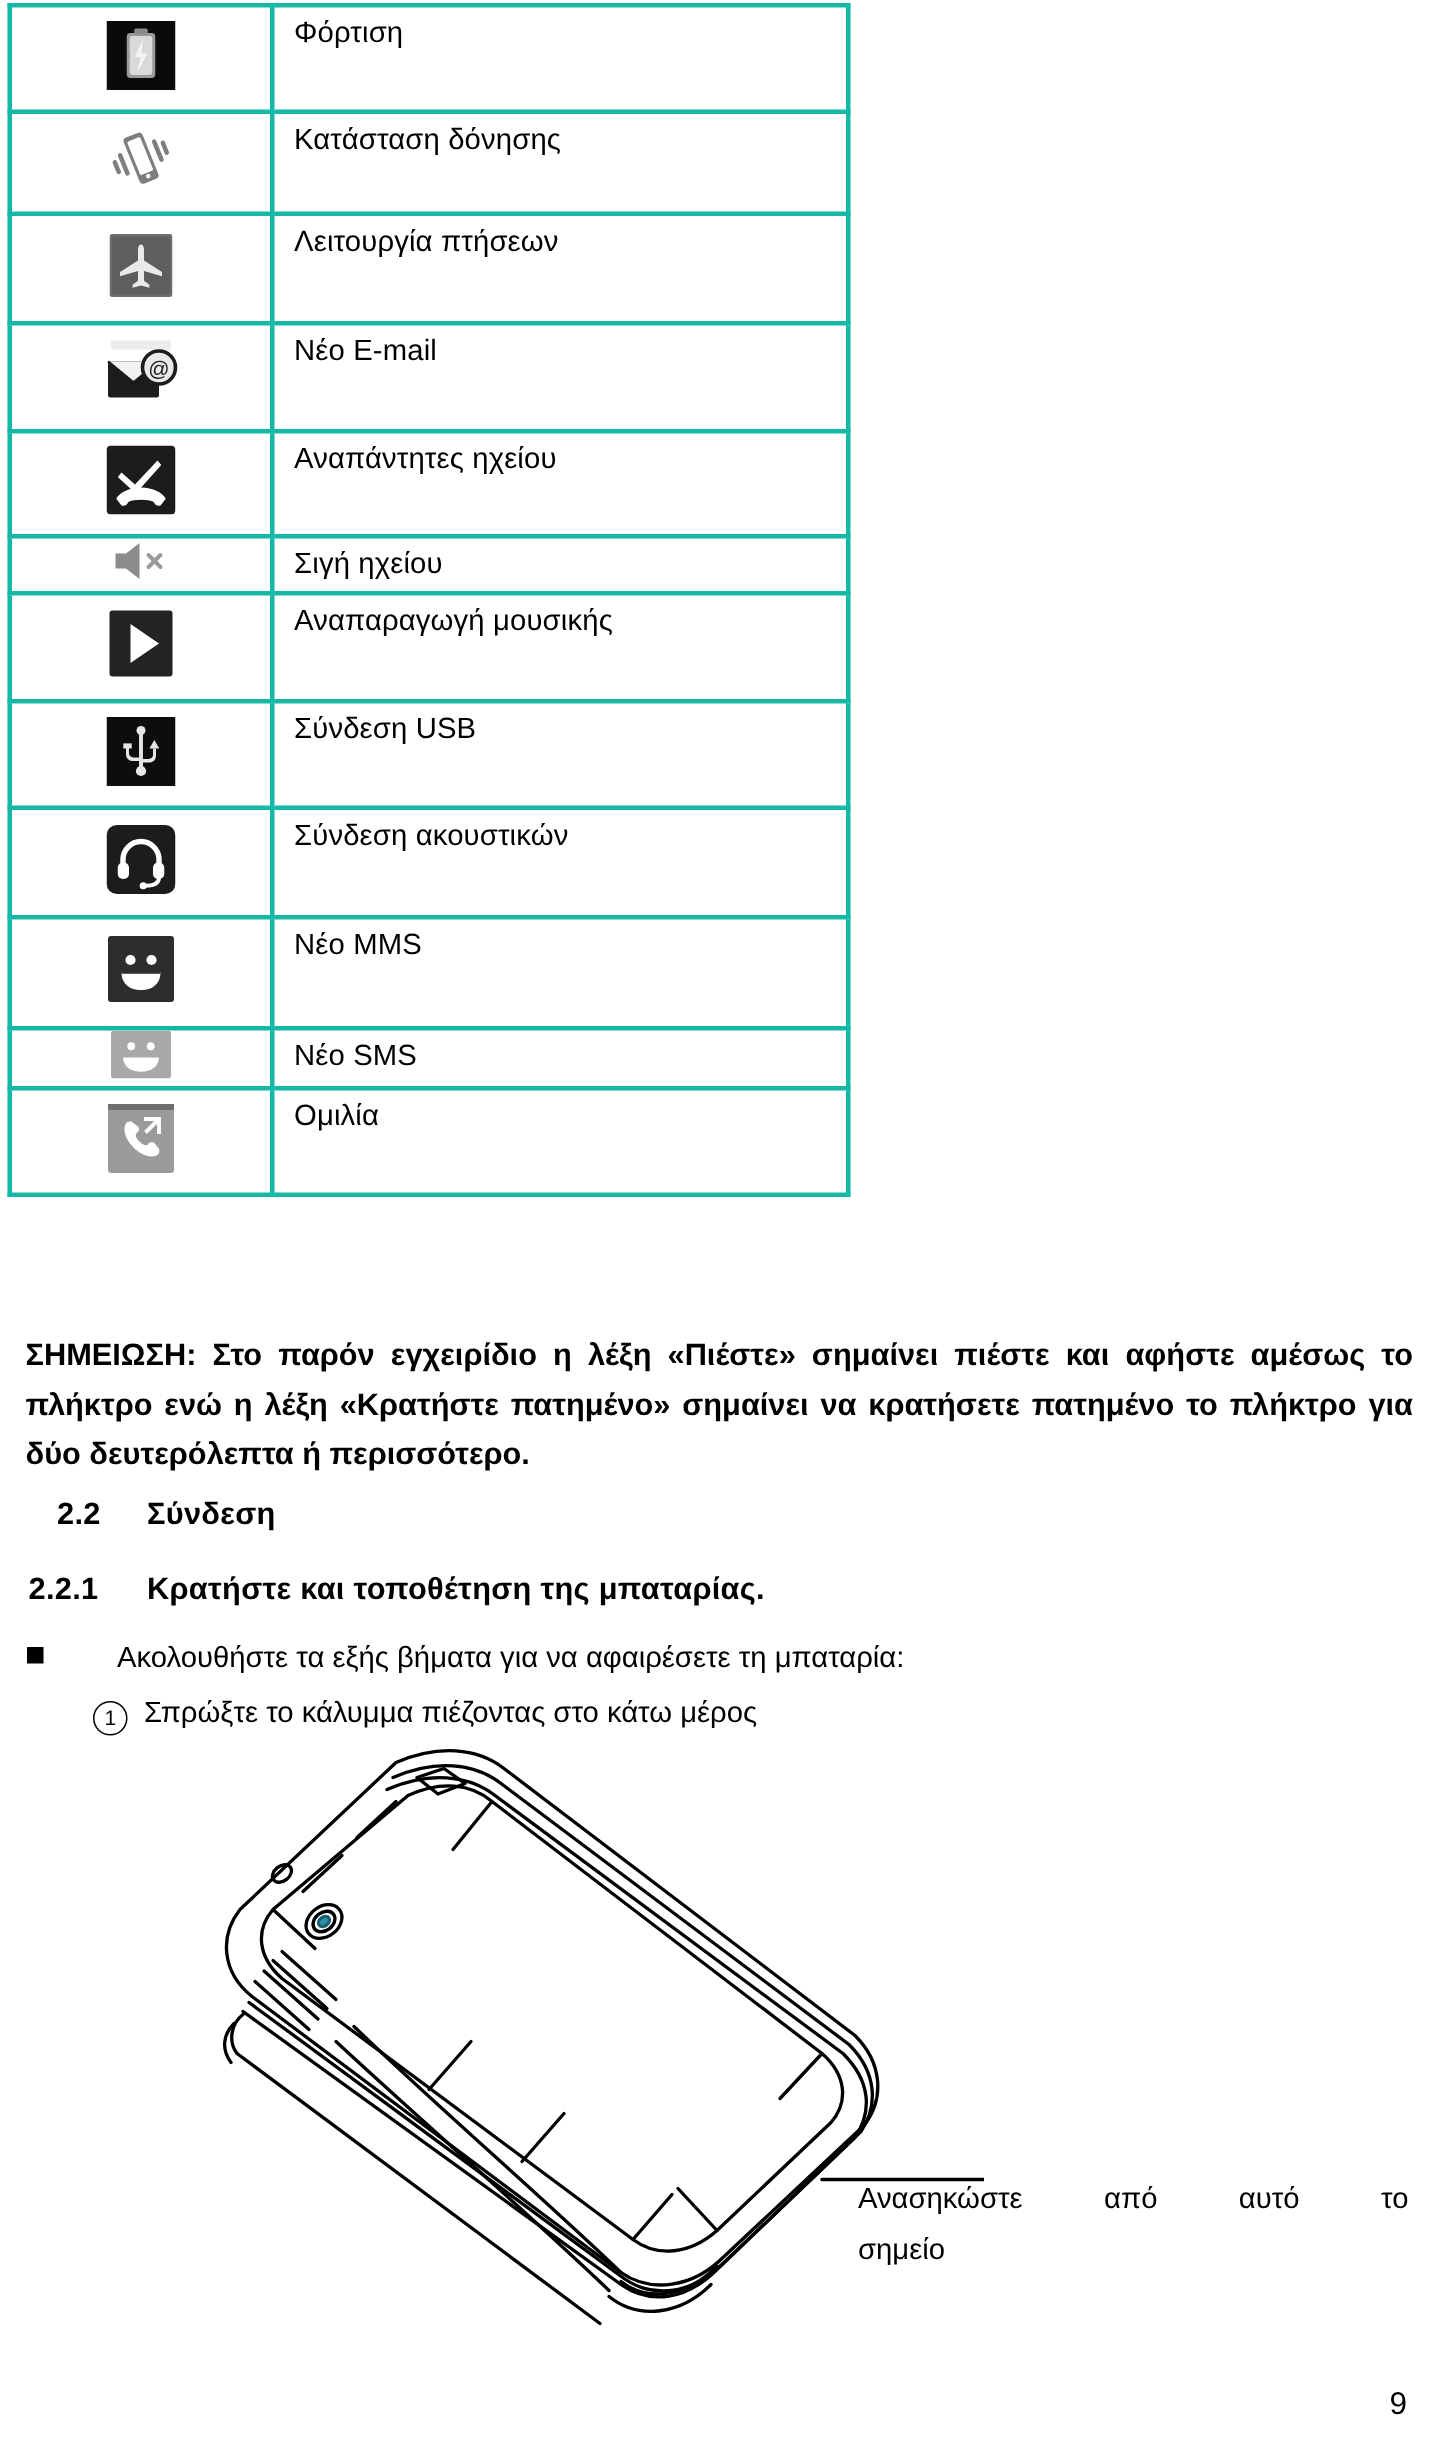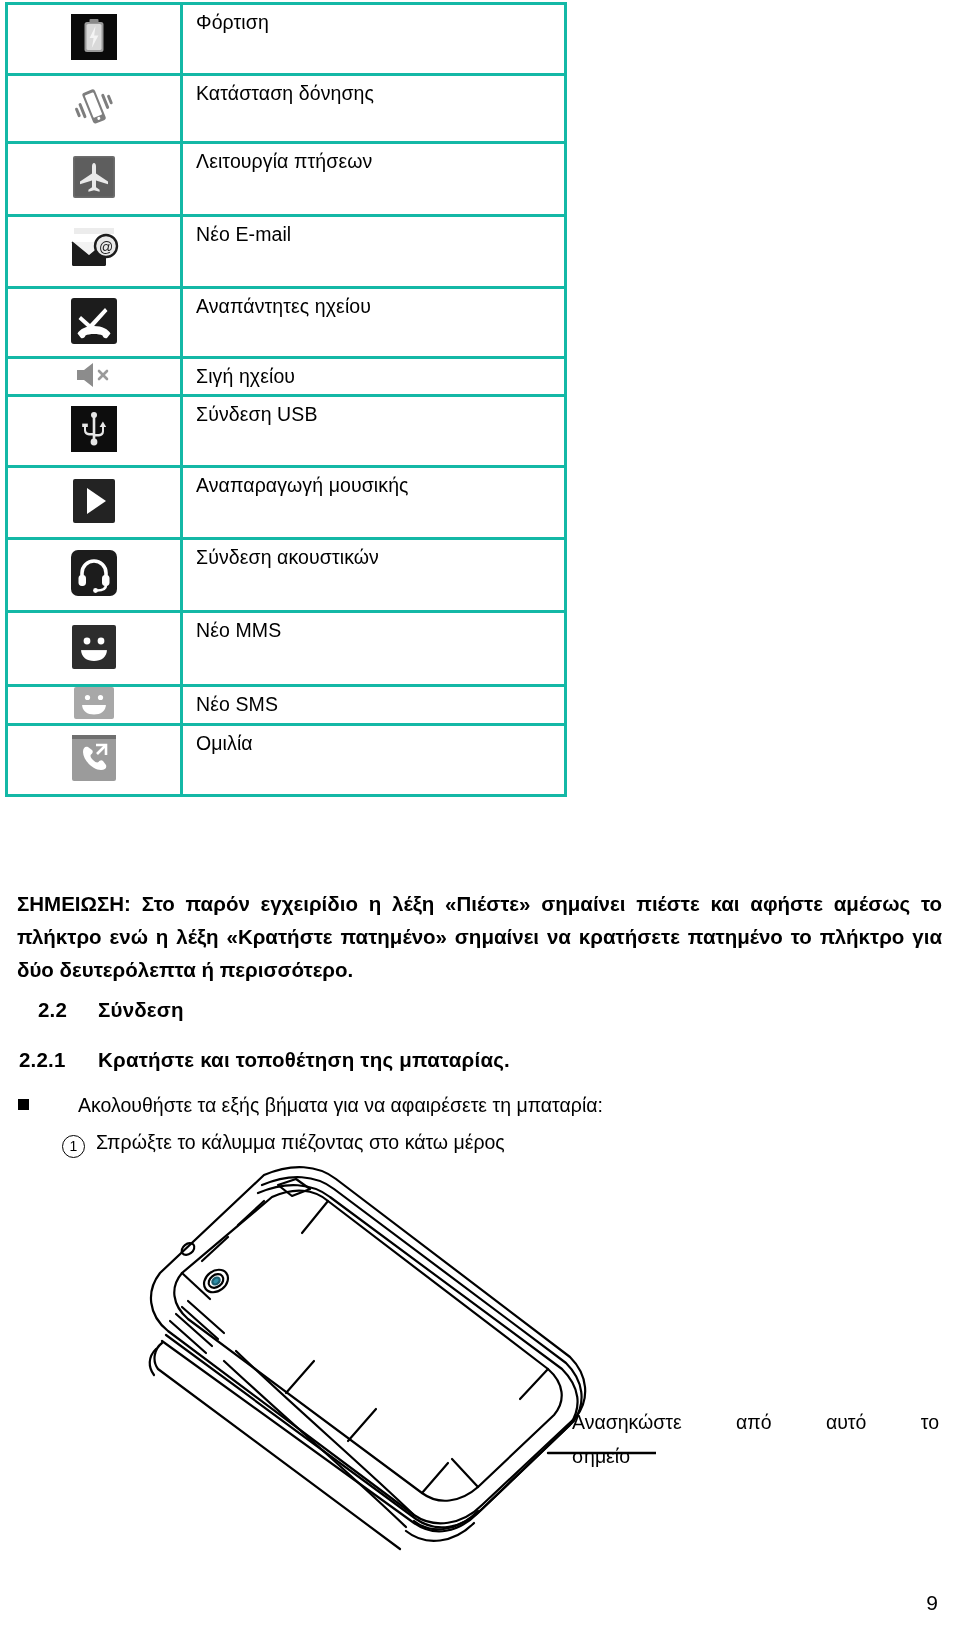--- a/index.html
+++ b/index.html
@@ -144,20 +144,21 @@
     top: 1406px;
     width: 367px;
     font-size: 19.5px;
     line-height: 1.72;
     text-align: justify;
     text-justify: inter-word;
   }
   .caption .ln1 {
     display: flex;
     justify-content: space-between;
+    margin-top: 44px;
   }
   .caption .ln2 { display: block; }
 
   
   .page-num {
     position: absolute;
     right: 22px;
     bottom: 14px;
     font-size: 21px;
   }
@@ -249,20 +250,32 @@
           <svg width="46" height="30" viewBox="0 0 46 30">
             <path d="M6 10 L13 10 L22 3 L22 27 L13 20 L6 20 Z" fill="#8c8c8c"></path>
             <g stroke="#9a9a9a" stroke-width="2.6" stroke-linecap="round">
               <line x1="28" y1="11" x2="36" y2="19"></line>
               <line x1="36" y1="11" x2="28" y2="19"></line>
             </g>
           </svg>
         </span>
       </td>
       <td class="label-cell">Σιγή ηχείου</td>
+    </tr>
+
+    <tr style="height:72px">
+      <td class="icon-cell">
+        <span class="ico">
+          <svg width="44" height="46" viewBox="0 0 44 46">
+            <rect x="1" y="1" width="42" height="44" rx="2" fill="#232323"></rect>
+            <path d="M15 10 L34 23 L15 36 Z" fill="#ffffff"></path>
+          </svg>
+        </span>
+      </td>
+      <td class="label-cell">Αναπαραγωγή μουσικής</td>
     </tr>
 
     <tr style="height:71px">
       <td class="icon-cell">
         <span class="ico">
           <svg width="46" height="46" viewBox="0 0 46 46">
             <rect x="0" y="0" width="46" height="46" fill="#0d0d0d"></rect>
             <g fill="#e6e6e6">
               <circle cx="23" cy="9" r="3"></circle>
               <rect x="21.7" y="9" width="2.6" height="26"></rect>
@@ -271,32 +284,20 @@
               <rect x="11.2" y="17.6" width="5.6" height="3.4"></rect>
               <path d="M33 21 L31 21 L31 25 C31 27 29.5 28 27.5 28 L24 28 L24 30.4 L28 30.4 C31 30.4 33 28.6 33 25.6 Z"></path>
               <path d="M31.9 15.4 L35.2 21 L28.6 21 Z"></path>
             </g>
           </svg>
         </span>
       </td>
       <td class="label-cell">Σύνδεση USB</td>
     </tr>
 
-    <tr style="height:72px">
-      <td class="icon-cell">
-        <span class="ico">
-          <svg width="44" height="46" viewBox="0 0 44 46">
-            <rect x="1" y="1" width="42" height="44" rx="2" fill="#232323"></rect>
-            <path d="M15 10 L34 23 L15 36 Z" fill="#ffffff"></path>
-          </svg>
-        </span>
-      </td>
-      <td class="label-cell">Αναπαραγωγή μουσικής</td>
-    </tr>
-
 
     <tr style="height:73px">
       <td class="icon-cell">
         <span class="ico">
           <svg width="46" height="46" viewBox="0 0 46 46">
             <rect x="0" y="0" width="46" height="46" rx="7" fill="#1c1c1c"></rect>
             <path d="M11 28 L11 23 C11 16.4 16.4 11 23 11 C29.6 11 35 16.4 35 23 L35 28" stroke="#ffffff" stroke-width="3.6" fill="none"></path>
             <rect x="7.5" y="25" width="7.5" height="11" rx="3.4" fill="#ffffff"></rect>
             <rect x="31" y="25" width="7.5" height="11" rx="3.4" fill="#ffffff"></rect>
             <path d="M35 35 C35 39 31 40.5 26 40.5" stroke="#ffffff" stroke-width="2.6" fill="none"></path>

